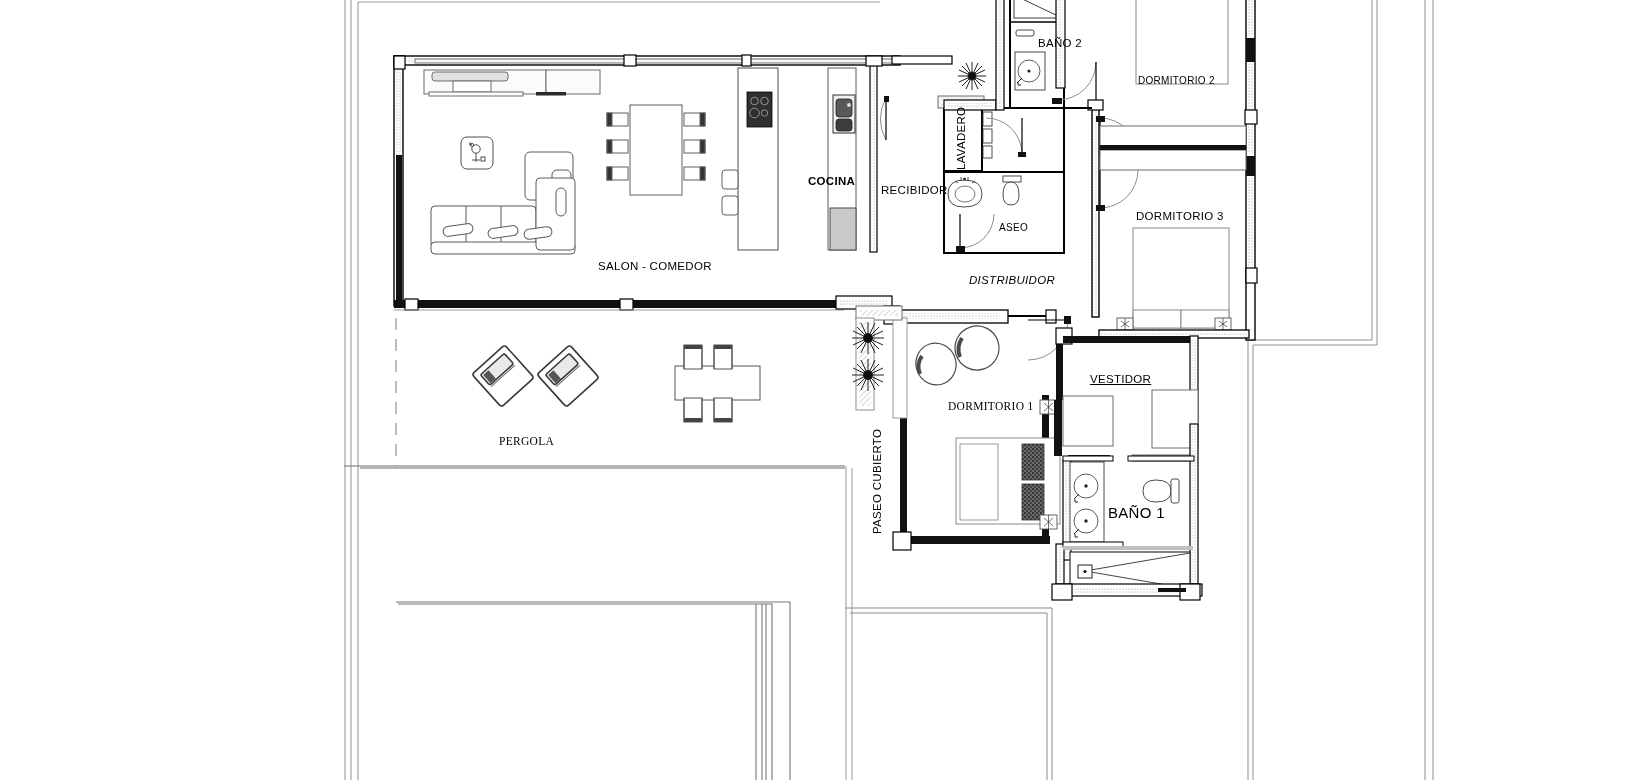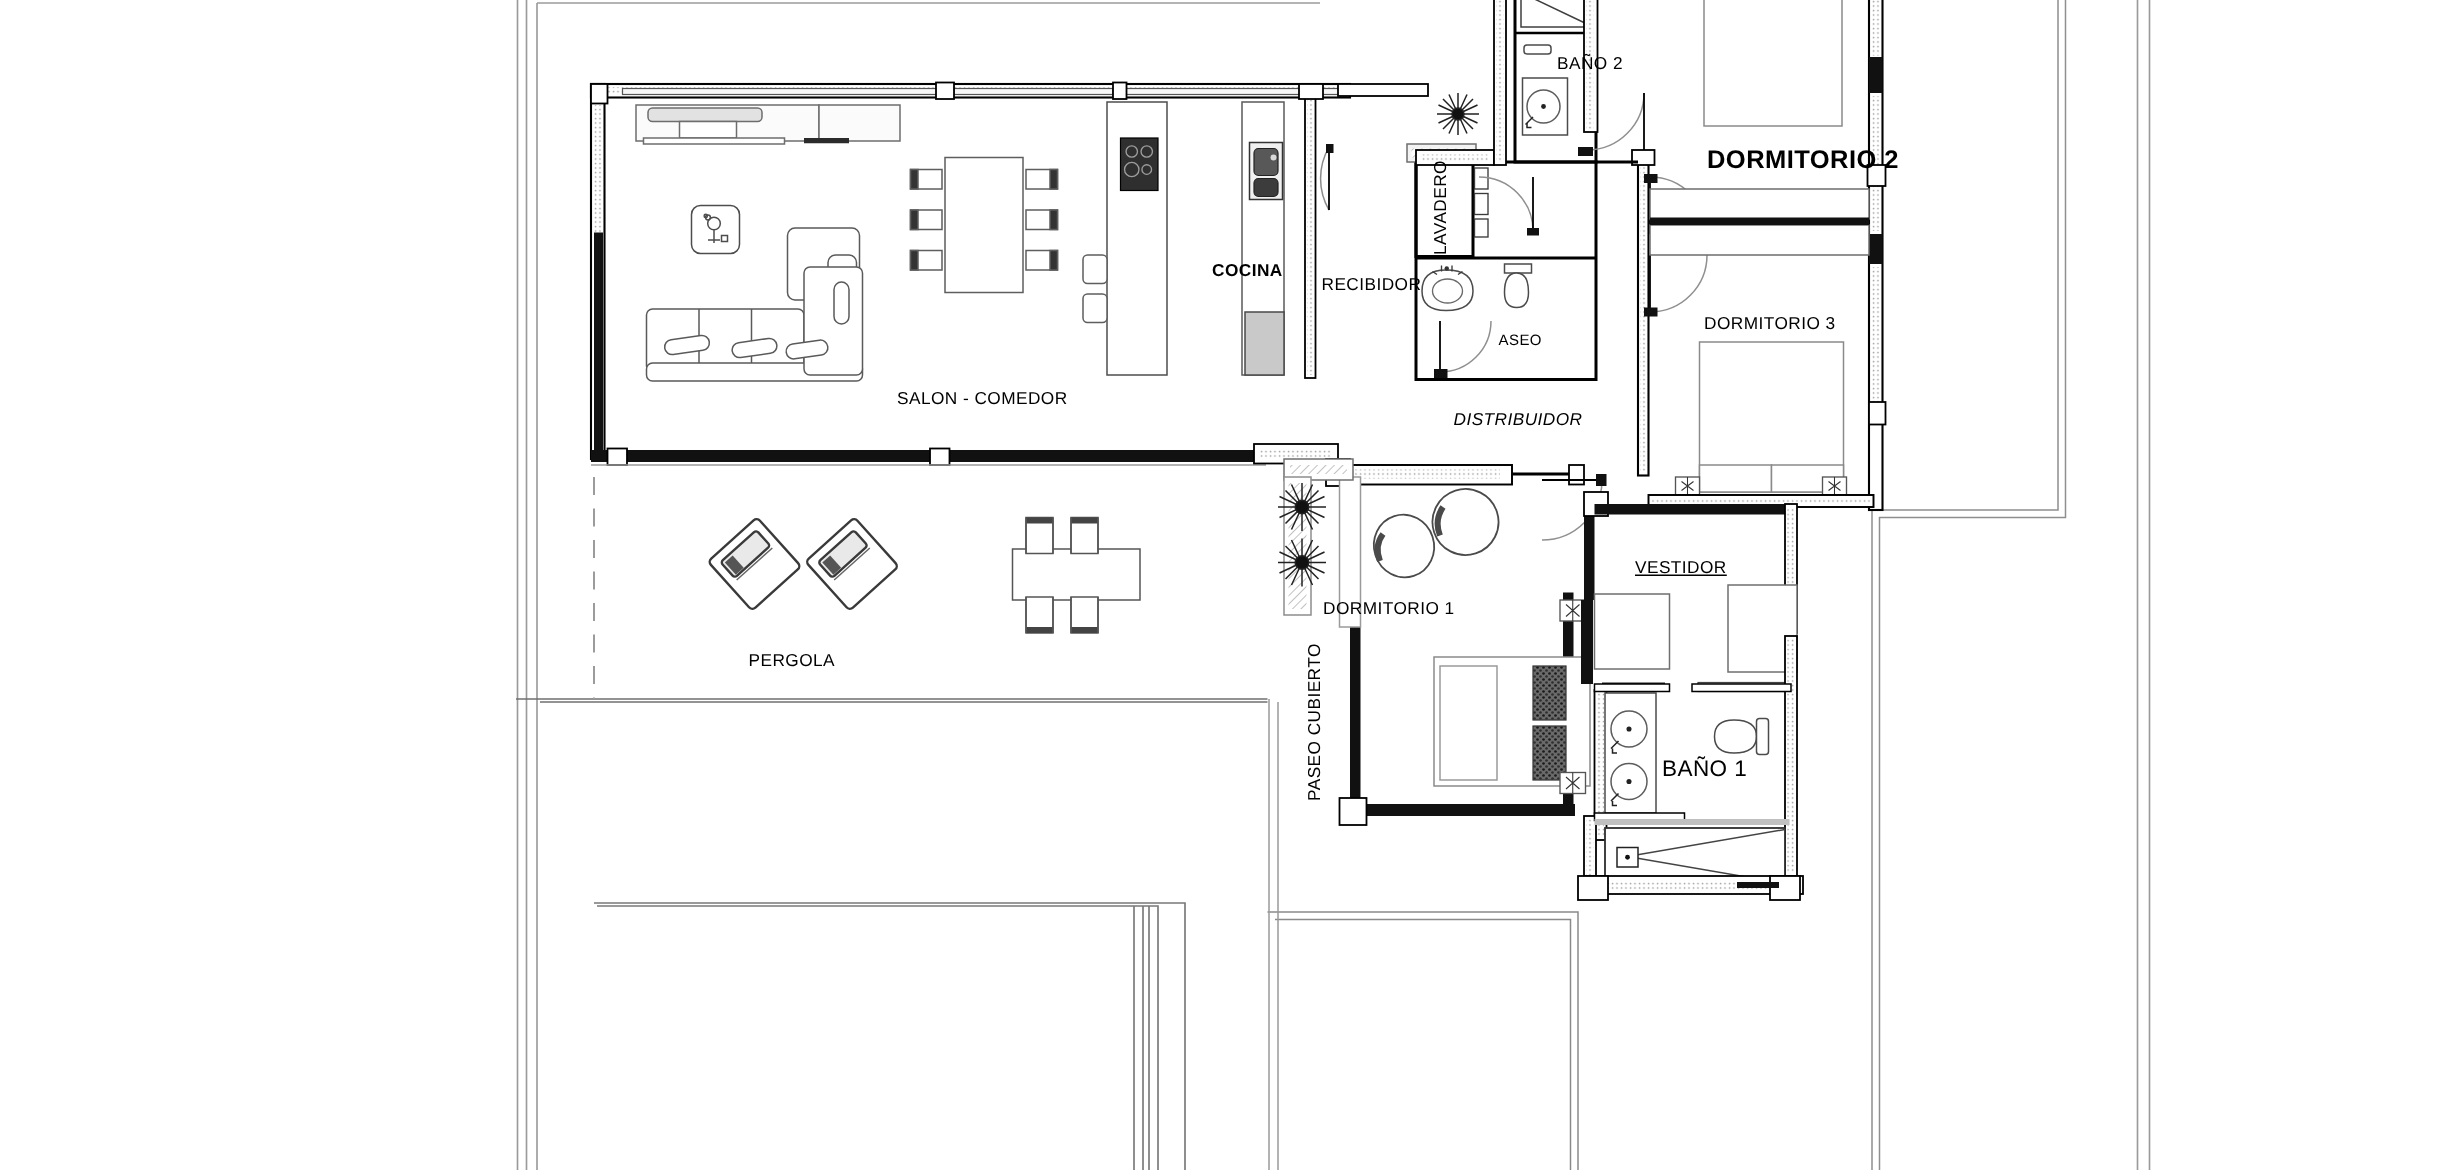--- a/index.html
+++ b/index.html
@@ -476,22 +476,22 @@
 </svg>
 
 <div id="labels">
       <div class="lbl" style="left: 598px; top: 261px; font-size: 11.5px;">SALON - COMEDOR</div>
       <div class="lbl" style="left: 808px; top: 176px; font-size: 11.5px; font-weight: bold;">COCINA</div>
       <div class="lbl" style="left: 881px; top: 185px; font-size: 11.5px;">RECIBIDOR</div>
       <div class="lbl vert" style="left: 956px; top: 170px; font-size: 11.5px; transform: rotate(-90deg);">LAVADERO</div>
       <div class="lbl" style="left: 1038px; top: 38px; font-size: 11.5px;">BAÑO 2</div>
       <div class="lbl" style="left: 999px; top: 223px; font-size: 10px;">ASEO</div>
       <div class="lbl" style="left: 969px; top: 275px; font-size: 11.5px; font-style: italic;">DISTRIBUIDOR</div>
-      <div class="lbl" style="left: 1138px; top: 98px; font-size: 17px; font-weight: bold;">DORMITORIO 2</div>
+      <div class="lbl" style="left: 1138px; top: 76px; font-size: 10px;">DORMITORIO 2</div>
       <div class="lbl" style="left: 1136px; top: 211px; font-size: 11.5px;">DORMITORIO 3</div>
       <div class="lbl" style="left: 1090px; top: 374px; font-size: 11.5px; text-decoration: underline;">VESTIDOR</div>
-      <div class="lbl" style="left: 882px; top: 401px; font-size: 11.5px;">DORMITORIO 1</div>
+      <div class="lbl" style="left: 948px; top: 401px; font-size: 11.5px; font-family: Liberation Serif, serif;">DORMITORIO 1</div>
       <div class="lbl" style="left: 1108px; top: 505px; font-size: 15px;">BAÑO 1</div>
-      <div class="lbl" style="left: 499px; top: 436px; font-size: 11.5px;">PERGOLA</div>
+      <div class="lbl" style="left: 499px; top: 436px; font-size: 11.5px; font-family: Liberation Serif, serif;">PERGOLA</div>
       <div class="lbl vert" style="left: 872px; top: 534px; font-size: 11.5px; transform: rotate(-90deg);">PASEO CUBIERTO</div>
     </div>
 
 </div>
 
 </body></html>

